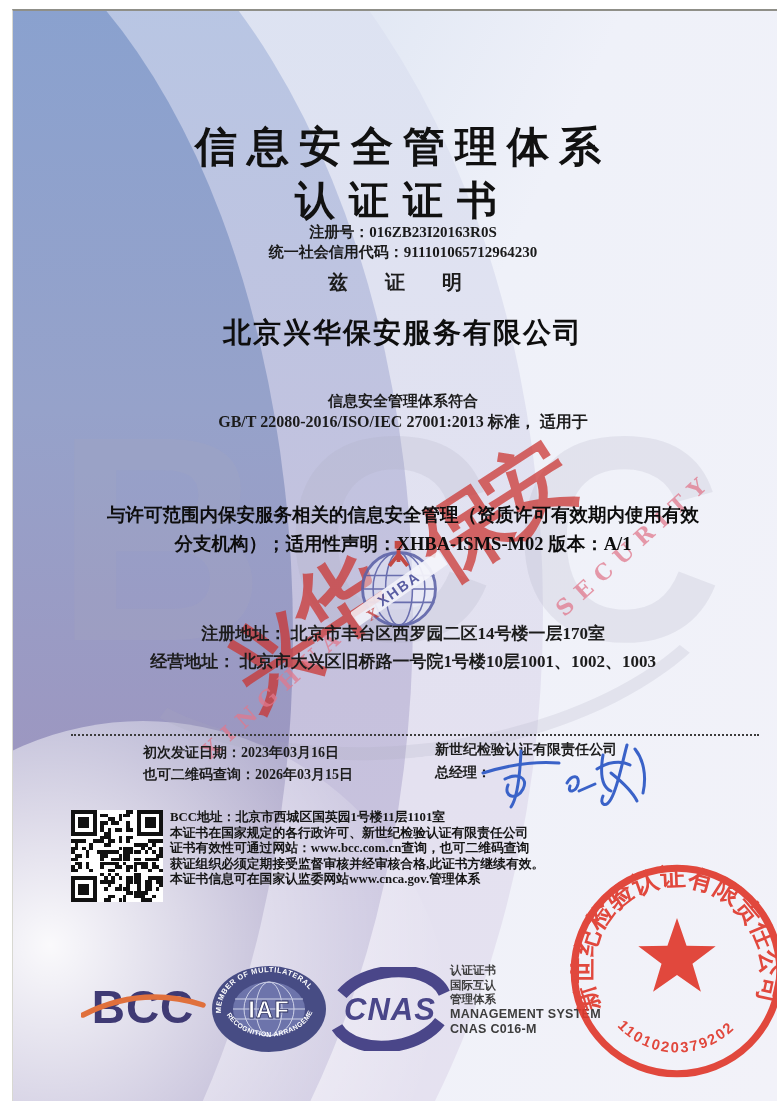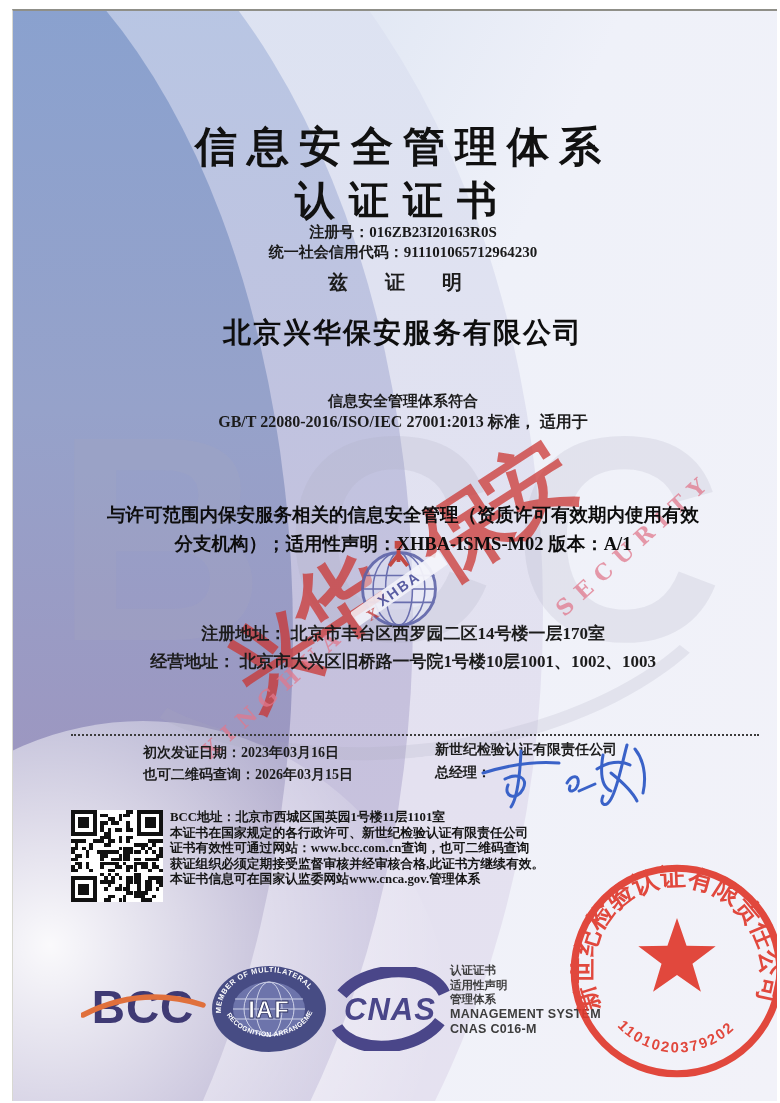--- a/index.html
+++ b/index.html
@@ -474,21 +474,21 @@
 
     <svg class="logo" style="left:315px;top:956px;" width="125" height="84" viewBox="0 0 125 84">
       <g transform="rotate(-10 62 42)">
         <ellipse cx="62" cy="42" rx="57" ry="37" fill="none" stroke="#4a4689" stroke-width="12" stroke-dasharray="116 36" stroke-dashoffset="-24"></ellipse>
       </g>
       <text x="62" y="53" text-anchor="middle" font-family="Liberation Sans,sans-serif" font-size="31" font-weight="800" font-style="italic" fill="#4a4689" letter-spacing="1">CNAS</text>
     </svg>
 
     <div class="cnas-text">
       <div class="zh">认证证书</div>
-      <div class="zh">适用性声明</div>
+      <div class="zh">国际互认</div>
       <div class="zh">管理体系</div>
       <div class="en">MANAGEMENT SYSTEM</div>
       <div class="en">CNAS C016-M</div>
     </div>
 
     <svg class="stamp" width="228" height="228" viewBox="0 0 224 224">
       <defs>
         <path id="stampTop" d="M 37.2 150.1 A 84 84 0 1 1 186.8 150.1"></path>
         <path id="stampBot" d="M 48.1 160.2 A 80 80 0 0 0 175.9 160.2"></path>
       </defs>

